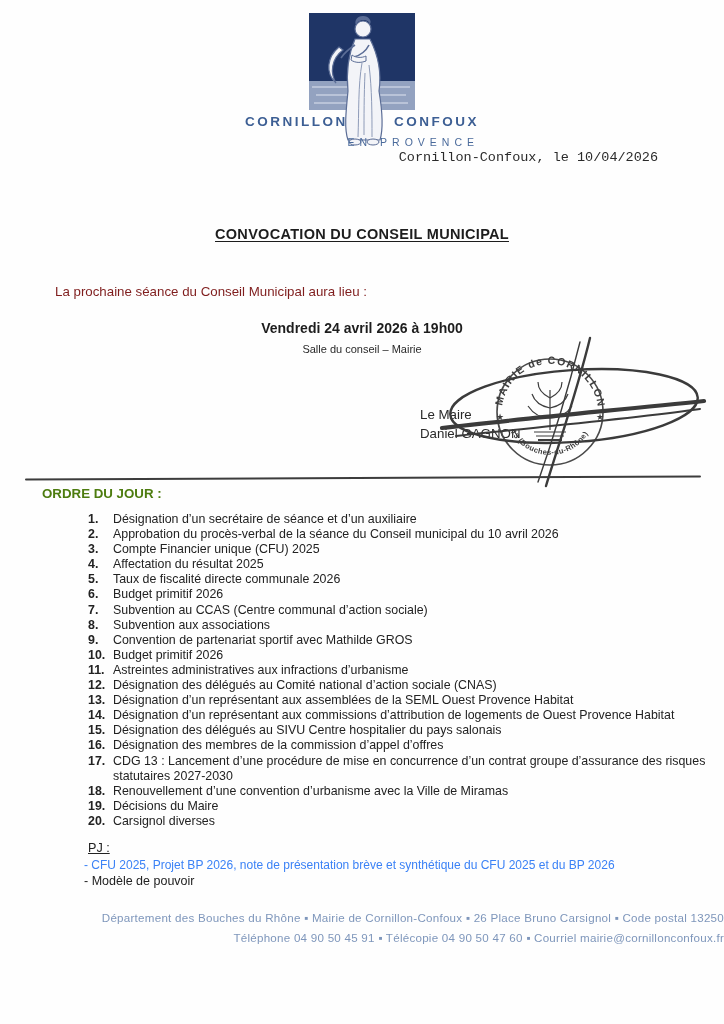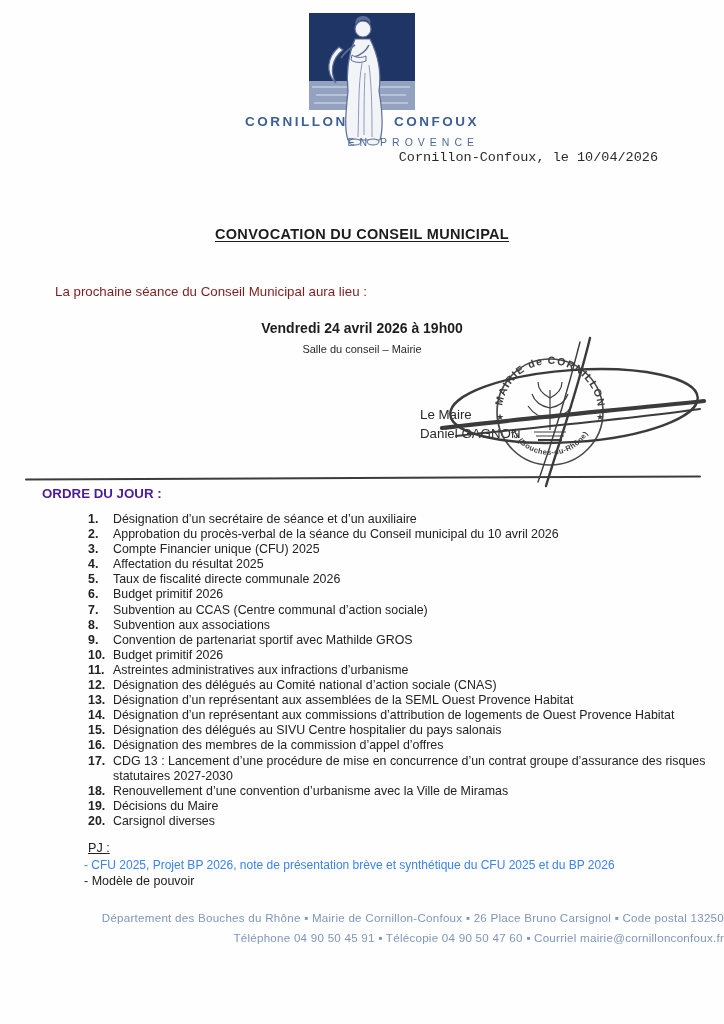--- a/index.html
+++ b/index.html
@@ -139,21 +139,21 @@
     background: #3c3c3c;
     transform: rotate(-0.25deg);
     border-radius: 2px;
   }
   .agenda-heading {
     position: absolute;
     top: 486px;
     left: 42px;
     font-size: 13.3px;
     font-weight: bold;
-    color: #4c1d95;
+    color: #4d7c0f;
   }
   .agenda-list {
     position: absolute;
     top: 512px;
     left: 88px;
     width: 618px;
     list-style: none;
     font-size: 12.4px;
     line-height: 15.1px;
     color: #222;

